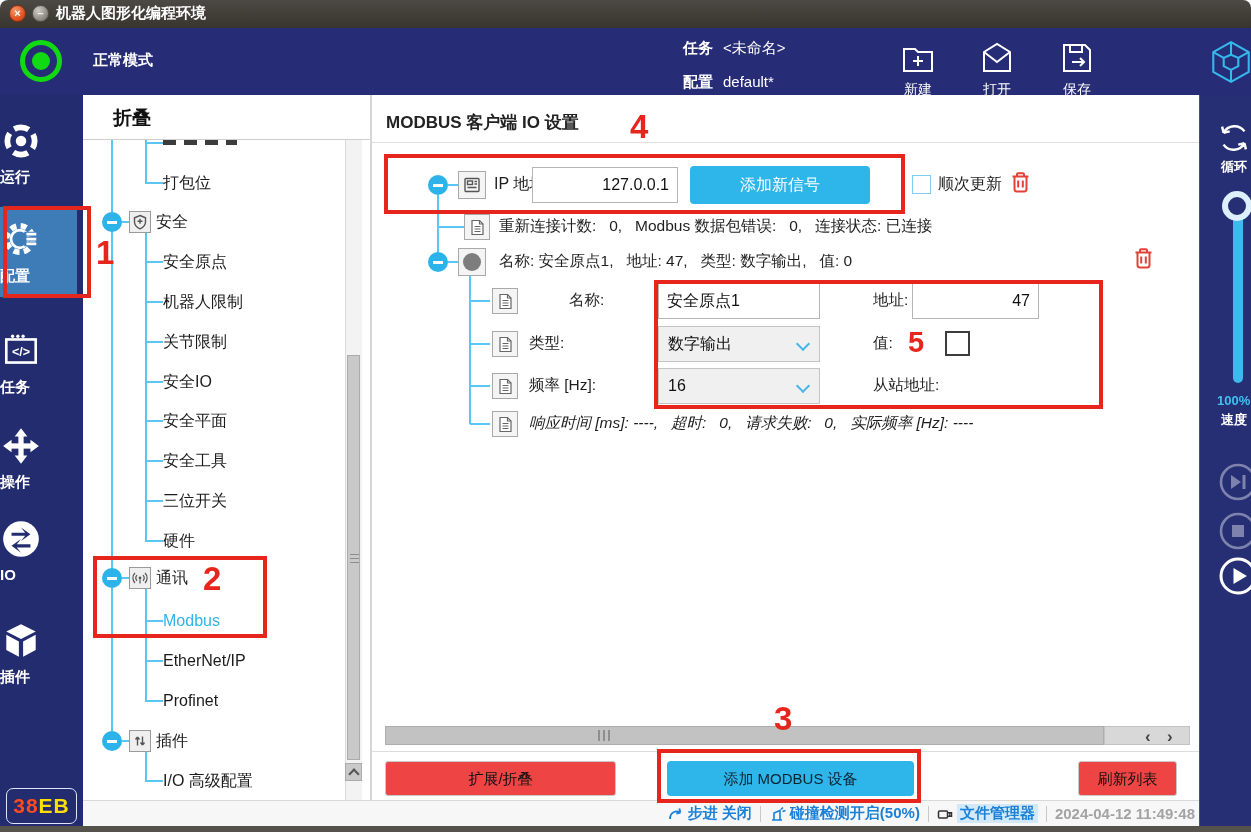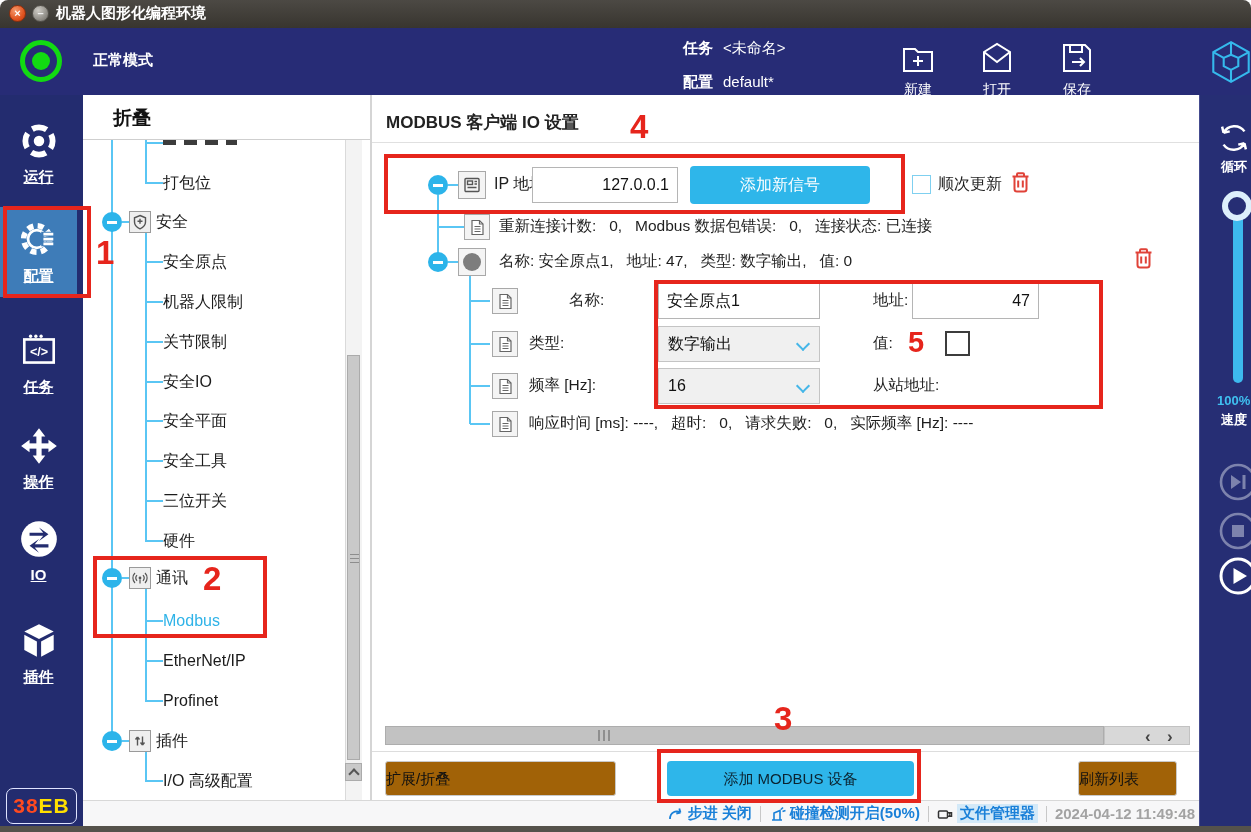--- a/index.html
+++ b/index.html
@@ -20,21 +20,21 @@
   .header{left:0;top:28px;width:1251px;height:67px;background:#272c76;}
   .modering{left:20px;top:12px;width:42px;height:42px;border:5px solid #12da12;border-radius:50%;box-sizing:border-box;}
   .modedot{left:32px;top:24px;width:18px;height:18px;background:#12da12;border-radius:50%;}
   .modelabel{left:93px;top:23px;color:#fff;font-weight:bold;font-size:15px;}
   .hkv{color:#fff;font-size:15px;}
   .hkv b{margin-right:10px;}
   .toolbtn{width:60px;text-align:center;color:#fff;cursor:pointer;}
   .toolbtn .lbl{font-size:14px;margin-top:1px;}
   
   .sidebar{left:0;top:95px;width:83px;height:731px;background:#232c6f;}
-  .navitem{left:0;width:77px;text-align:center;color:#fff;cursor:pointer;text-decoration:underline;}
+  .navitem{left:0;width:77px;color:#fff;cursor:pointer;}
   .navitem .lbl{font-size:15px;font-weight:bold;margin-top:2px;}
   .nav-active{background:#3e7cb8;}
   .badge{left:6px;top:693px;width:69px;height:34px;border:1px solid #dfe3ff;border-radius:7px;
          text-align:center;line-height:34px;font-size:21px;font-weight:bold;letter-spacing:1px;}
   
   .tree{left:83px;top:95px;width:288px;height:705px;background:#fff;border-right:1px solid #d5d5d5;box-sizing:border-box;}
   .theader{left:0;top:0;width:100%;height:45px;border-bottom:1px solid #cfcfcf;box-sizing:border-box;background:#fff;z-index:3;}
   .theader span{position:absolute;left:30px;top:10px;font-size:19px;font-weight:bold;color:#111;}
   .tline{background:#5ac6f4;}
   .trow{height:28px;line-height:28px;font-size:16px;color:#1b1b1b;white-space:nowrap;cursor:pointer;}
@@ -62,21 +62,21 @@
   .graydot{width:18px;height:18px;border-radius:50%;background:#7d7d7d;}
   .tin{position:absolute;box-sizing:border-box;border:1px solid #b5b5b5;background:#fff;font-size:16px;
        font-family:"Liberation Sans",sans-serif;color:#111;padding:0 8px;outline:none;}
   .num{text-align:right;}
   .sel{box-sizing:border-box;border:1px solid #c4c4c4;background:#f0f0f0;font-size:16px;color:#111;
        line-height:34px;padding-left:9px;cursor:pointer;}
   .chev{position:absolute;right:11px;top:12px;width:8px;height:8px;border-right:2px solid #45b6e8;
         border-bottom:2px solid #45b6e8;transform:rotate(45deg);}
   .bluebtn{box-sizing:border-box;background:#2eb6ea;border-radius:4px;text-align:center;cursor:pointer;}
   .cb{box-sizing:border-box;background:#fff;cursor:pointer;}
-  .footbtn{box-sizing:border-box;border:1px solid #c9c9c9;border-radius:3px;background:#a16207;text-align:left;
+  .footbtn{box-sizing:border-box;border:1px solid #c9c9c9;border-radius:3px;background:#ef4444;text-align:center;
            line-height:33px;font-size:15px;color:#111;cursor:pointer;}
   .hsb-track{background:#c2c2c2;border:1px solid #adadad;box-sizing:border-box;}
   .hsb-seg{background:#d8d8d8;border:1px solid #c2c2c2;box-sizing:border-box;}
   .hsb-grip{width:12px;height:11px;background:repeating-linear-gradient(90deg,#8f8f8f 0 2px,transparent 2px 5px);}
   .hchev{font-size:17px;color:#444;font-weight:bold;line-height:17px;cursor:pointer;}
   
   .rightbar{left:1199px;top:95px;width:52px;height:731px;background:#262e74;border-left:1px solid #444b8f;box-sizing:border-box;overflow:hidden;}
   .rblabel{color:#fff;font-size:13px;font-weight:bold;}
   .slider-track{left:33px;top:108px;width:10px;height:180px;background:#3db9ee;border-radius:0 0 6px 6px;cursor:pointer;}
   .slider-handle{left:22px;top:96px;width:30px;height:30px;border-radius:50%;background:#262e74;
@@ -427,21 +427,21 @@
     </div>
     <div class="abs mtext" style="left:501px;top:280px;">从站地址:</div>
 
     <div class="abs micon" style="left:120px;top:316px;">
       <svg width="15" height="17" viewBox="0 0 15 17" fill="#fff" stroke="#666" stroke-width="1.2">
           <path d="M2 1.5 h7.5 l3.5 3.5 v10.5 h-11 z"></path>
           <path d="M9.5 1.5 v3.5 h3.5" fill="none"></path>
           <path d="M4.5 7.5 h6 M4.5 10 h6 M4.5 12.5 h6" fill="none"></path>
         </svg>
     </div>
-    <div class="abs mtext" style="left:157px;top:318px;">响应时间 [ms]: ----,   超时:   0,   请求失败:   0,   实际频率 [Hz]: ----</div>
+    <div class="abs mtext" style="left:157px;top:318px;font-style:italic;">响应时间 [ms]: ----,   超时:   0,   请求失败:   0,   实际频率 [Hz]: ----</div>
 
     <div class="abs hsb-track" style="left:13px;top:631px;width:719px;height:19px;">
       <div class="abs hsb-grip" style="left:212px;top:3px;"></div>
     </div>
     <div class="abs hsb-seg" style="left:732px;top:631px;width:86px;height:19px;">
       <span class="abs hchev" style="left:40px;top:1px;">‹</span>
       <span class="abs hchev" style="left:62px;top:1px;">›</span>
     </div>
 
     <div class="abs" style="left:0;top:656px;width:828px;height:1px;background:#ddd;"></div>

